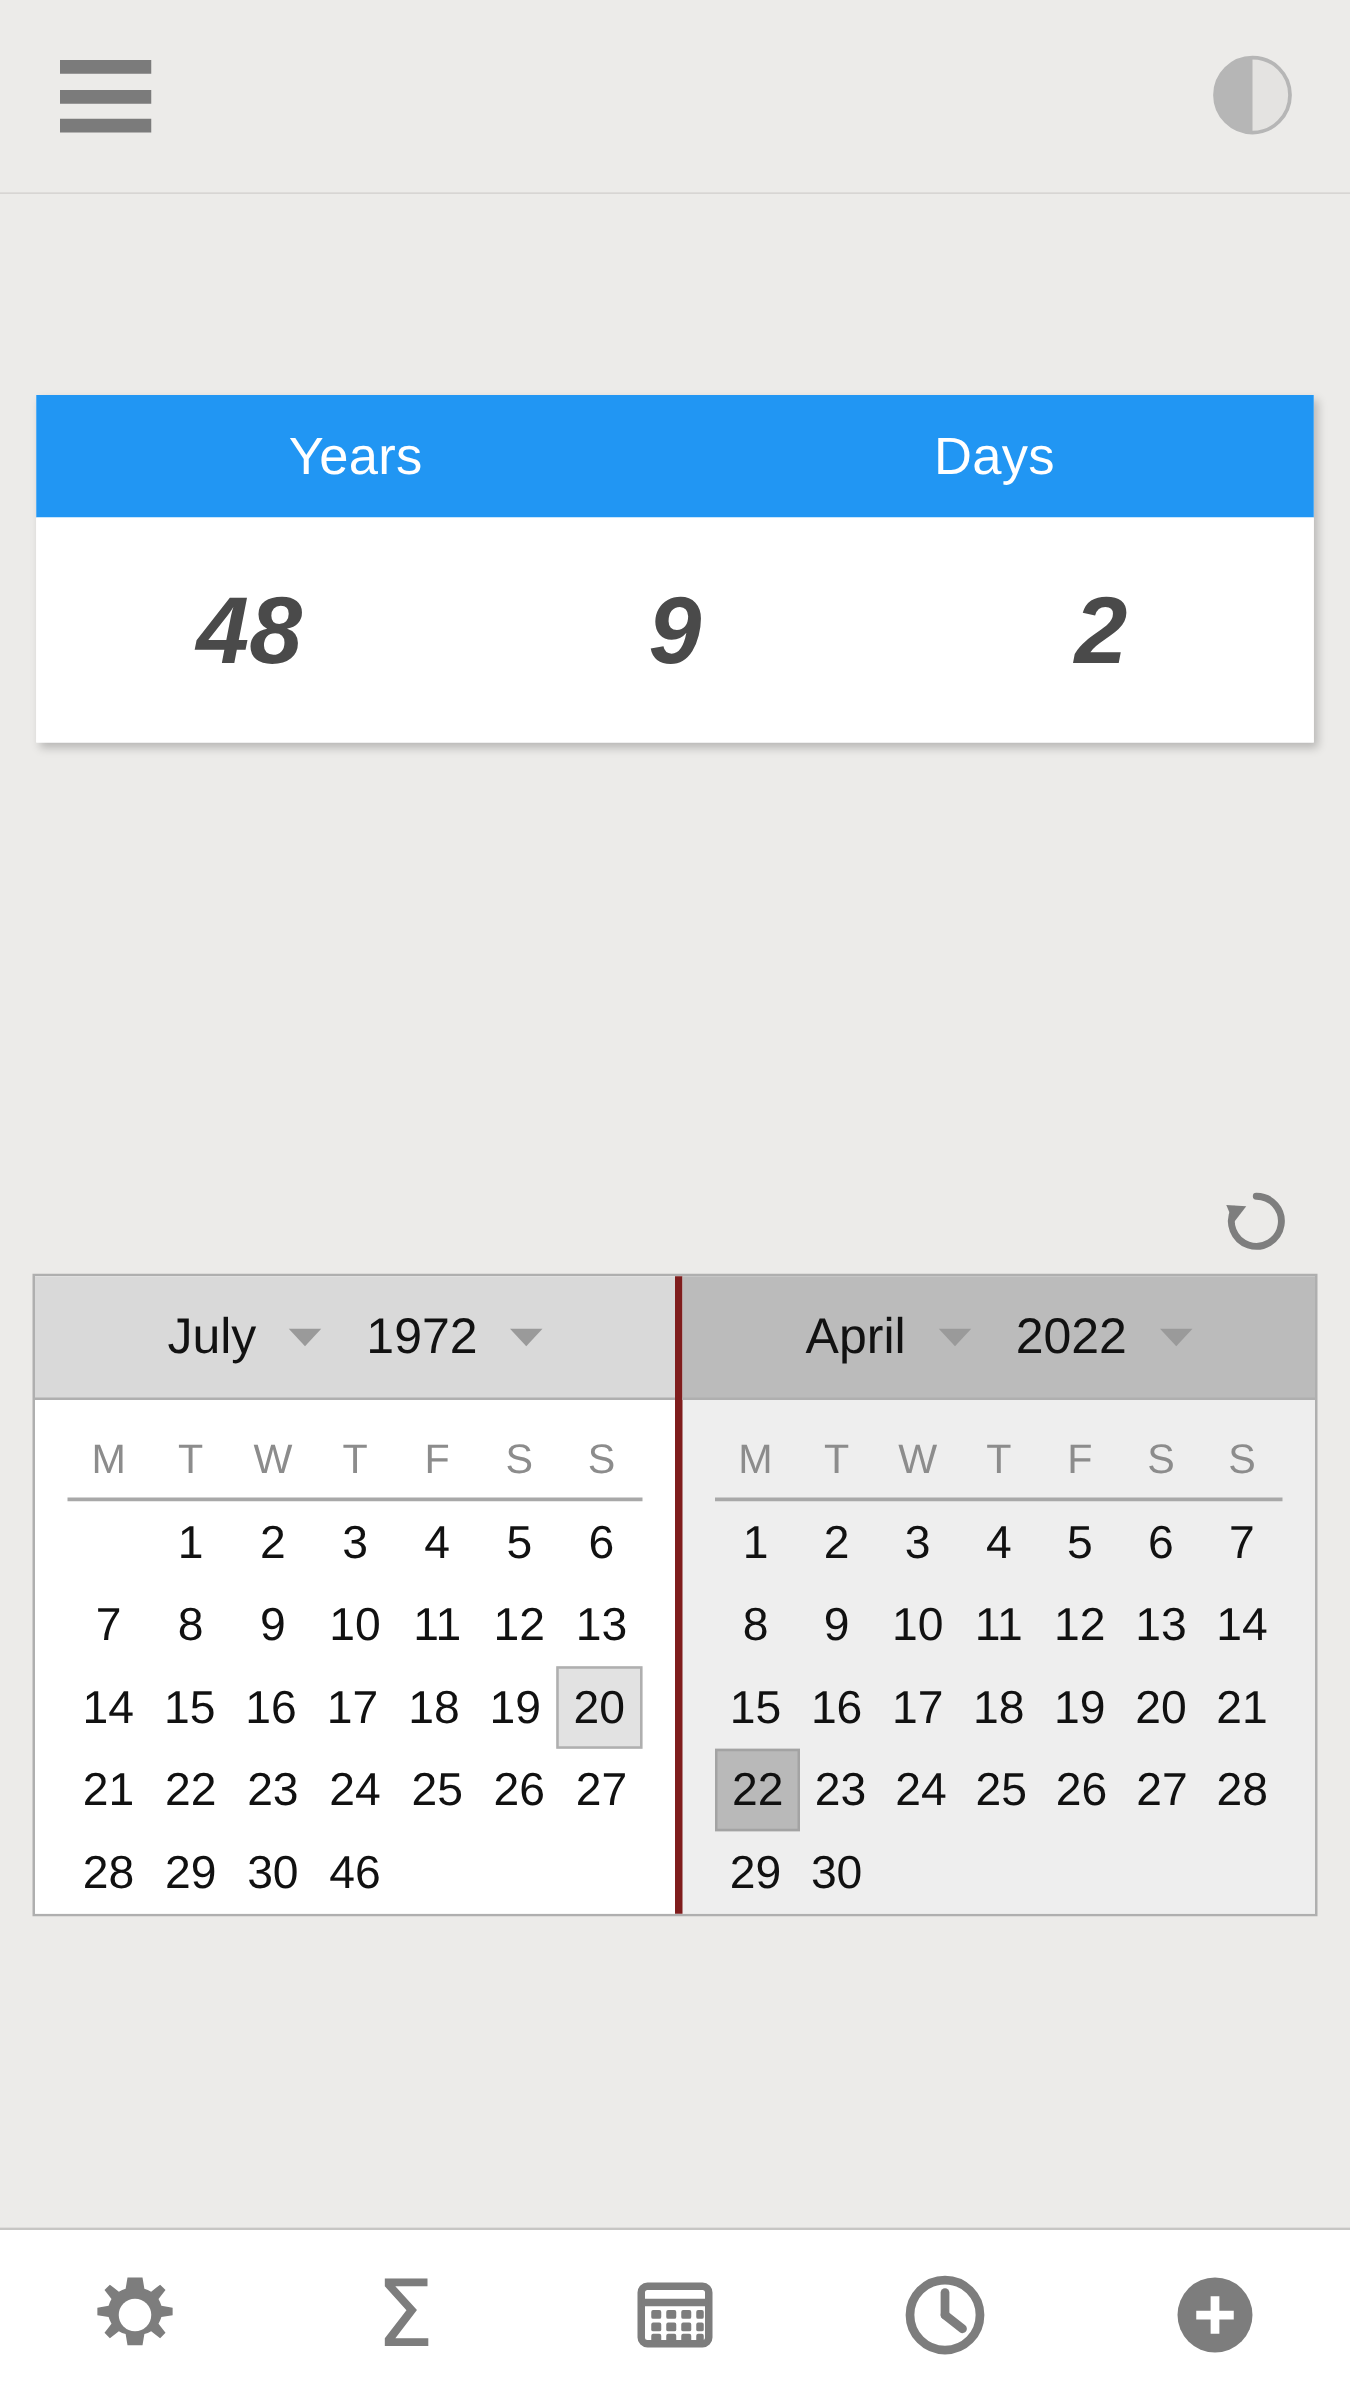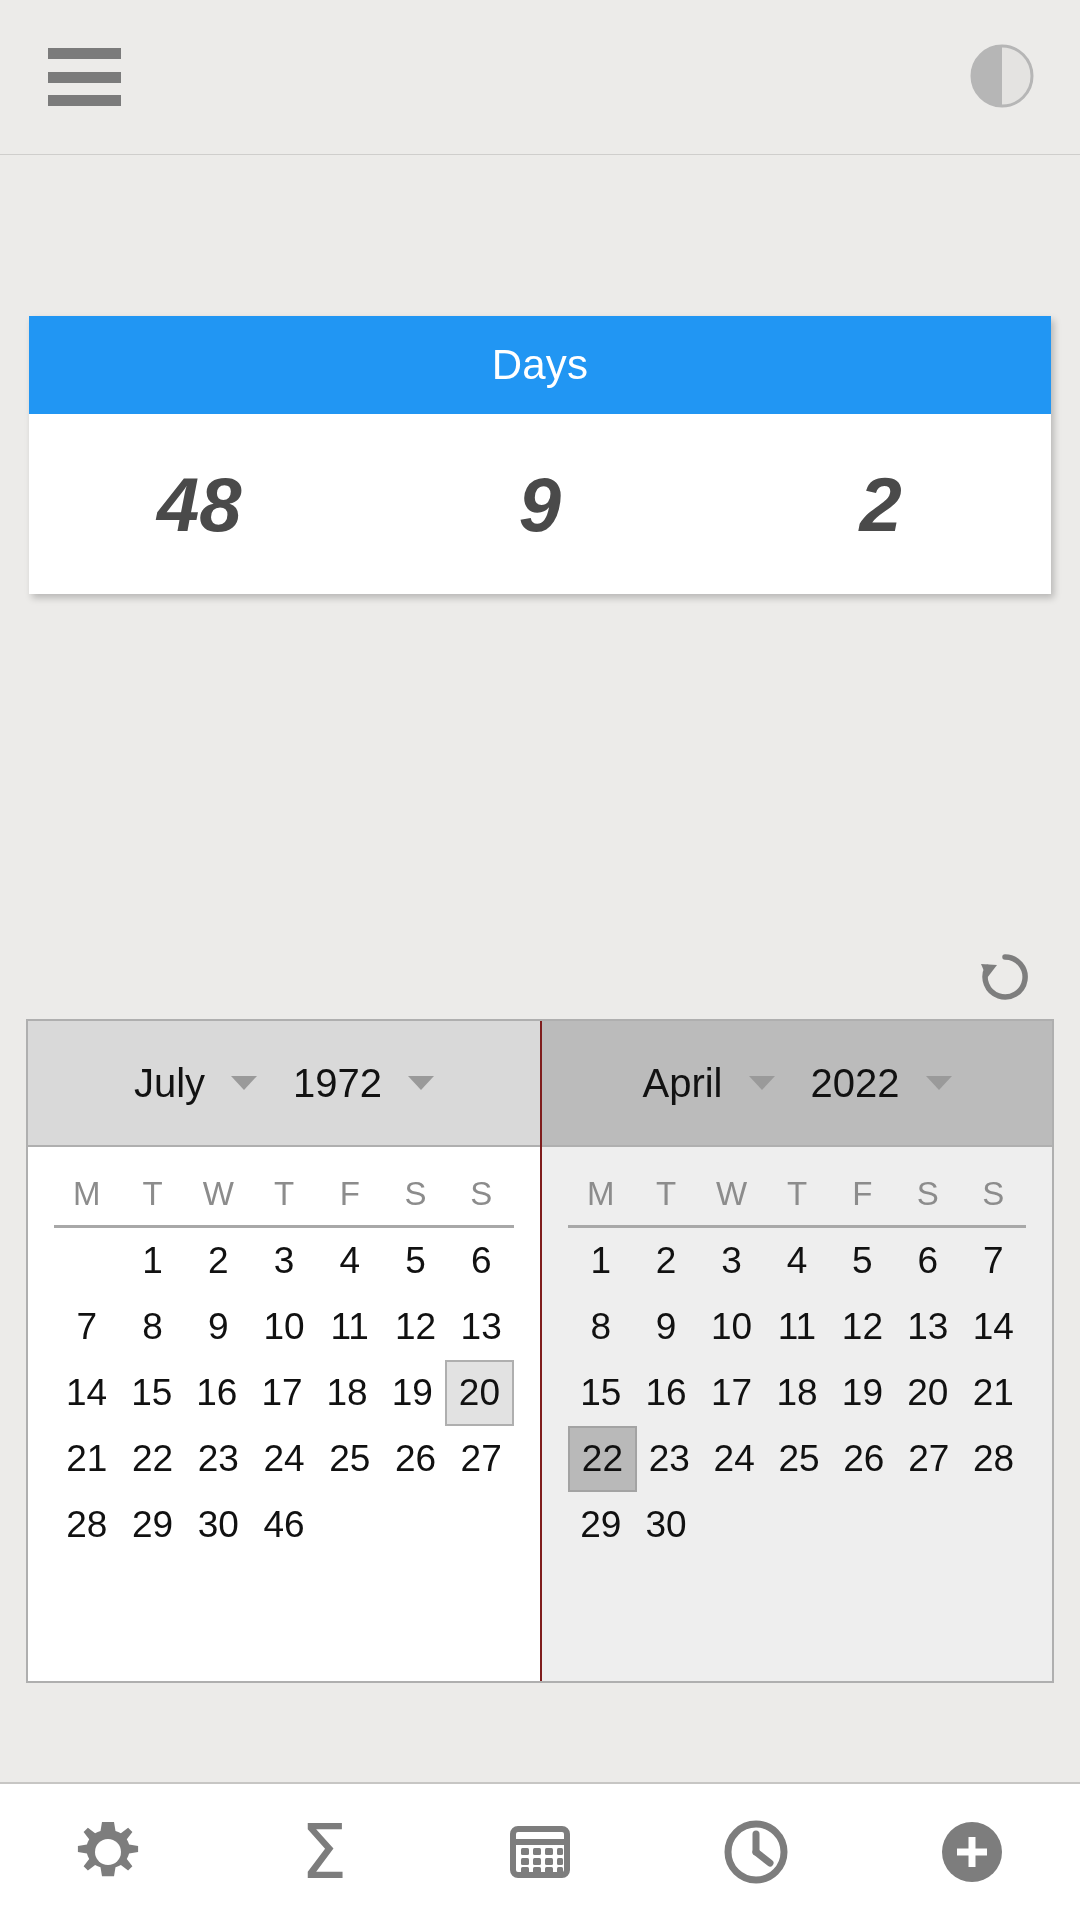--- a/index.html
+++ b/index.html
@@ -91,33 +91,33 @@
     left: 976px; top: 948px;
     width: 58px; height: 58px;
     cursor: pointer;
   }
 
   
   .cal-wrap {
     position: absolute;
     left: 26px; top: 1019px;
     width: 1028px;
-    height: 664px;
+    height: 514px;
     border: 2px solid #AFAFAF;
     box-sizing: border-box;
     display: flex;
   }
   .cal-pane {
     width: 50%;
     display: flex;
     flex-direction: column;
     box-sizing: border-box;
   }
   .cal-pane.left  { background: #FFFFFF; }
-  .cal-pane.right { background: #EEEEEE; border-left: 2px solid #7f1d1d; }
+  .cal-pane.right { background: #EEEEEE; border-left: 6px solid #7f1d1d; }
 
   .cal-head {
     height: 126px;
     display: flex;
     align-items: center;
     justify-content: center;
     box-sizing: border-box;
     border-bottom: 2px solid #AFAFAF;
   }
   .cal-pane.left  .cal-head { background: #D9D9D9; }
@@ -224,20 +224,21 @@
   <div class="theme-toggle">
     <svg width="64" height="64" viewBox="0 0 64 64">
       <circle cx="32" cy="32" r="30" fill="#E4E3E1" stroke="#B6B6B6" stroke-width="3"></circle>
       <path d="M32 2 A30 30 0 0 0 32 62 Z" fill="#B6B6B6"></path>
     </svg>
   </div>
 </div>
 
 <div class="result-card">
   <div class="result-head">
+    <div>Years</div>
     <div>Days</div>
   </div>
   <div class="result-body">
     <div>48</div>
     <div>9</div>
     <div>2</div>
   </div>
 </div>
 
 <div class="refresh-btn">

